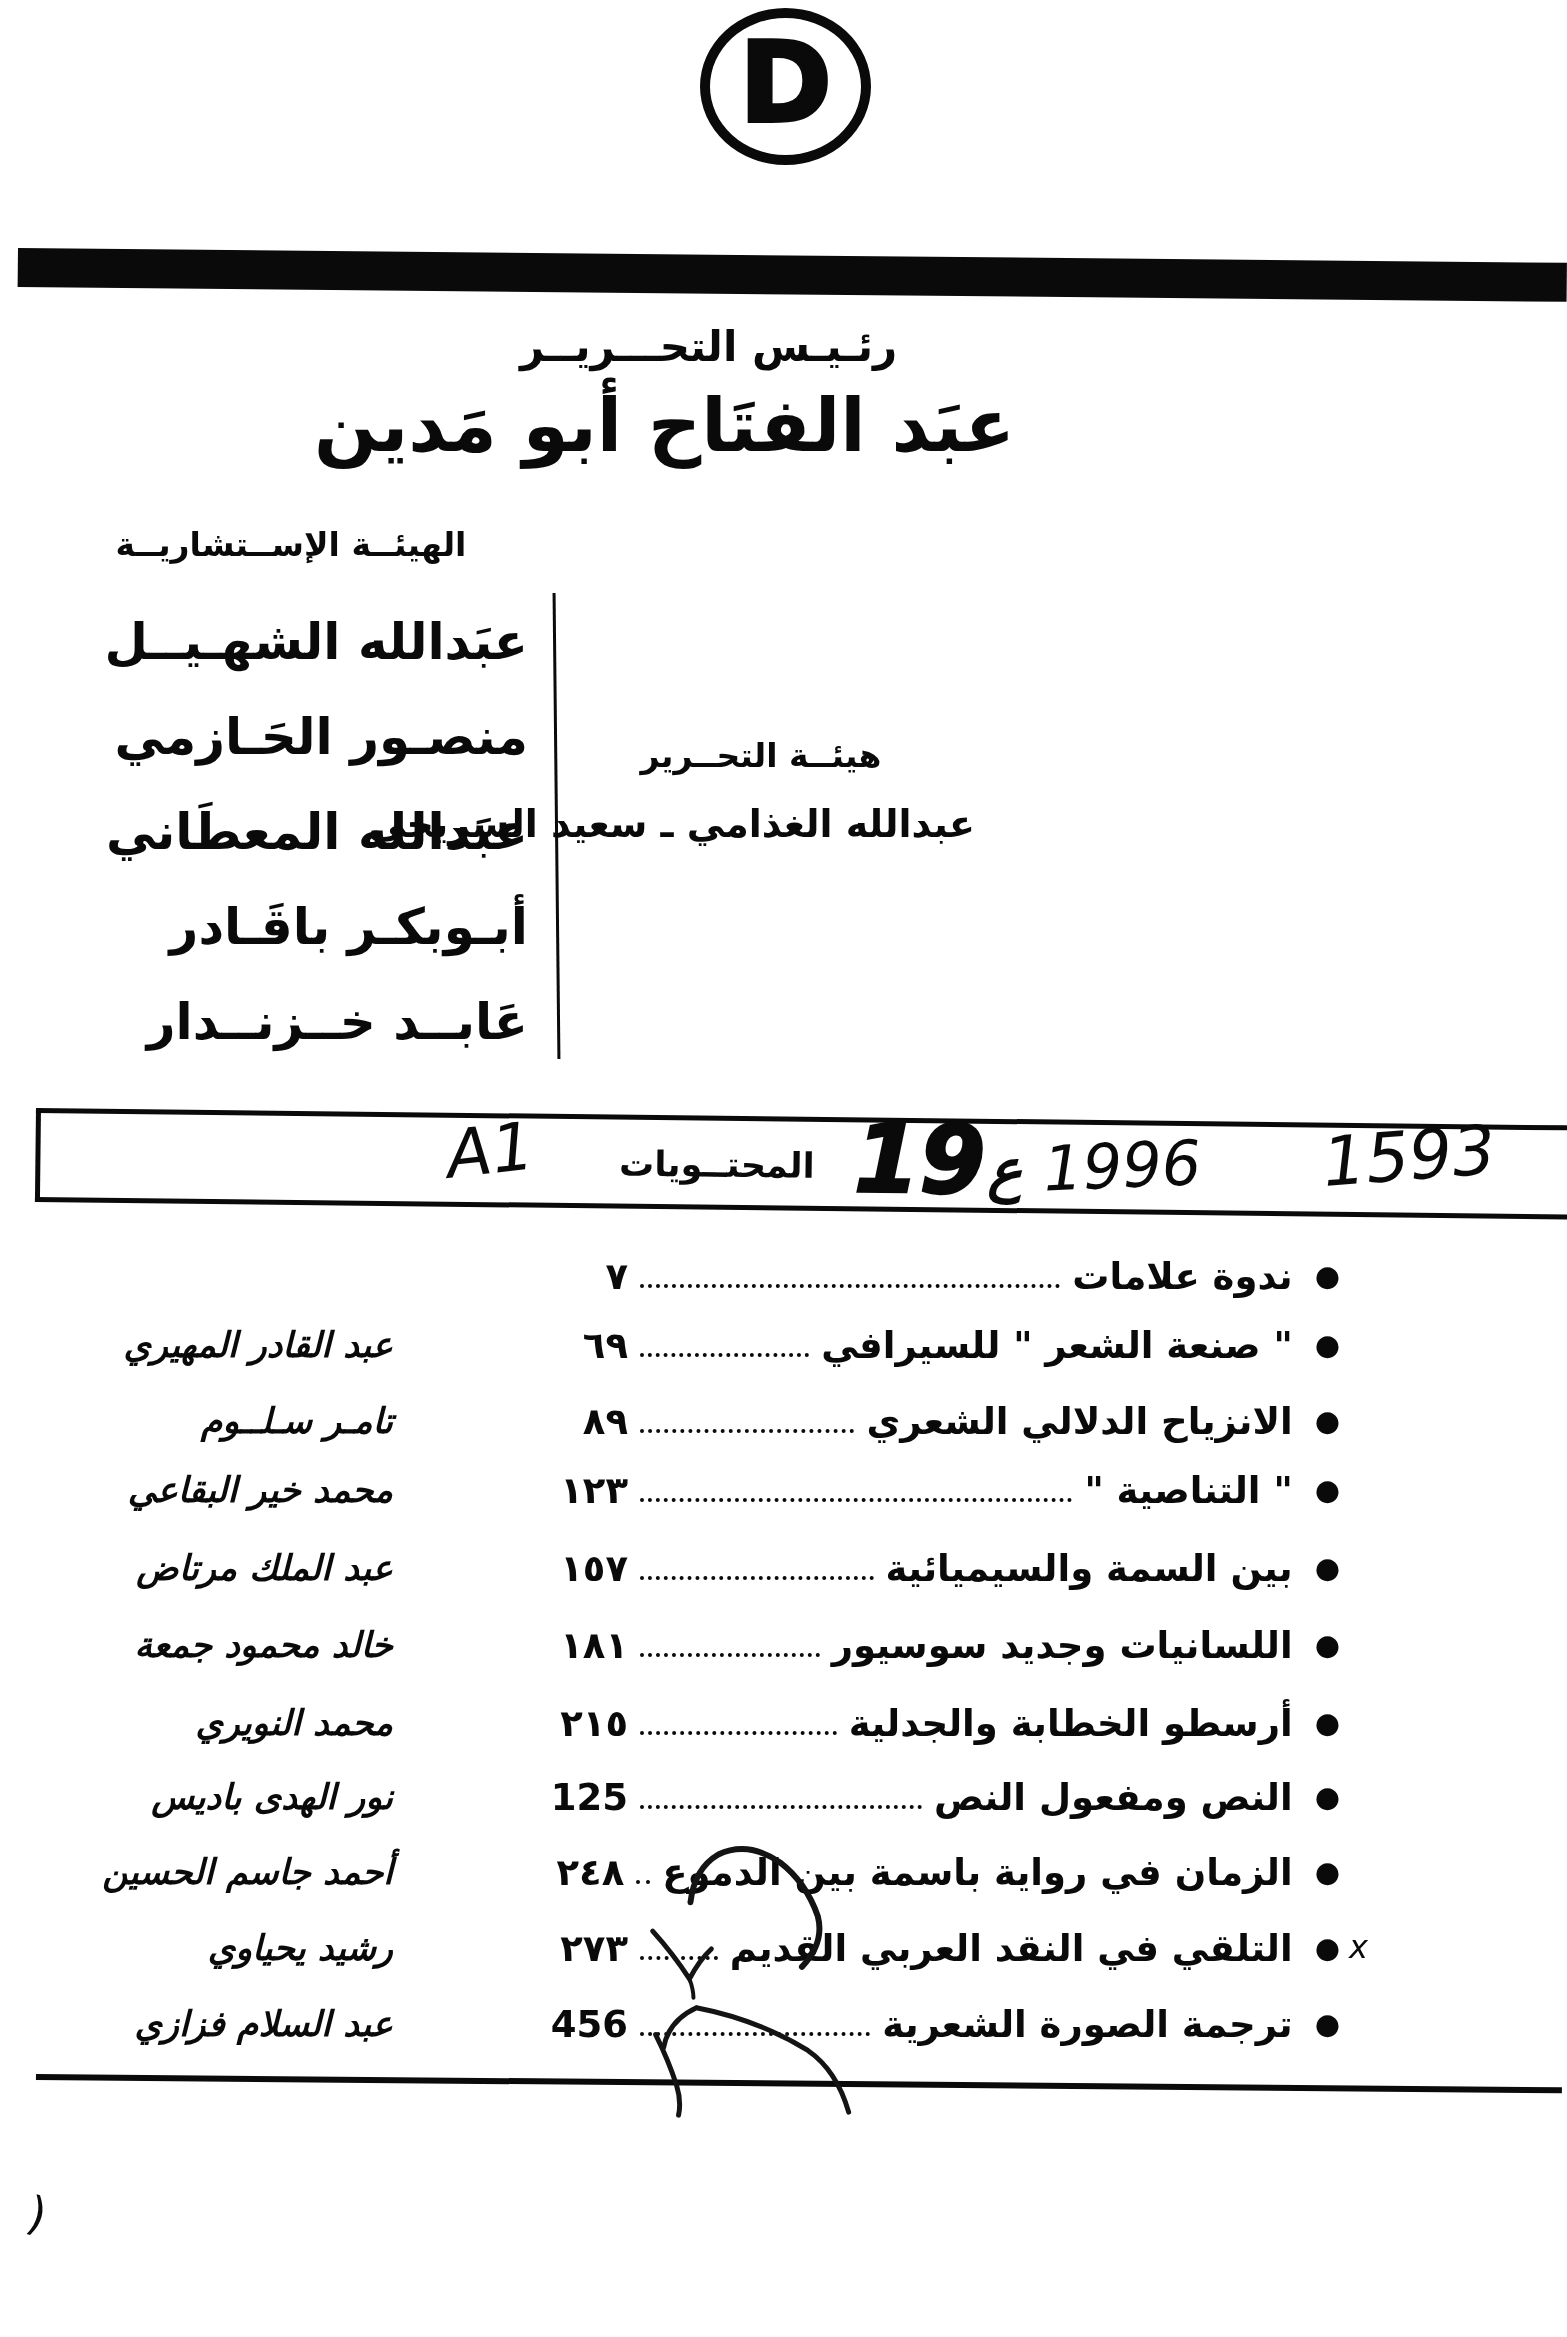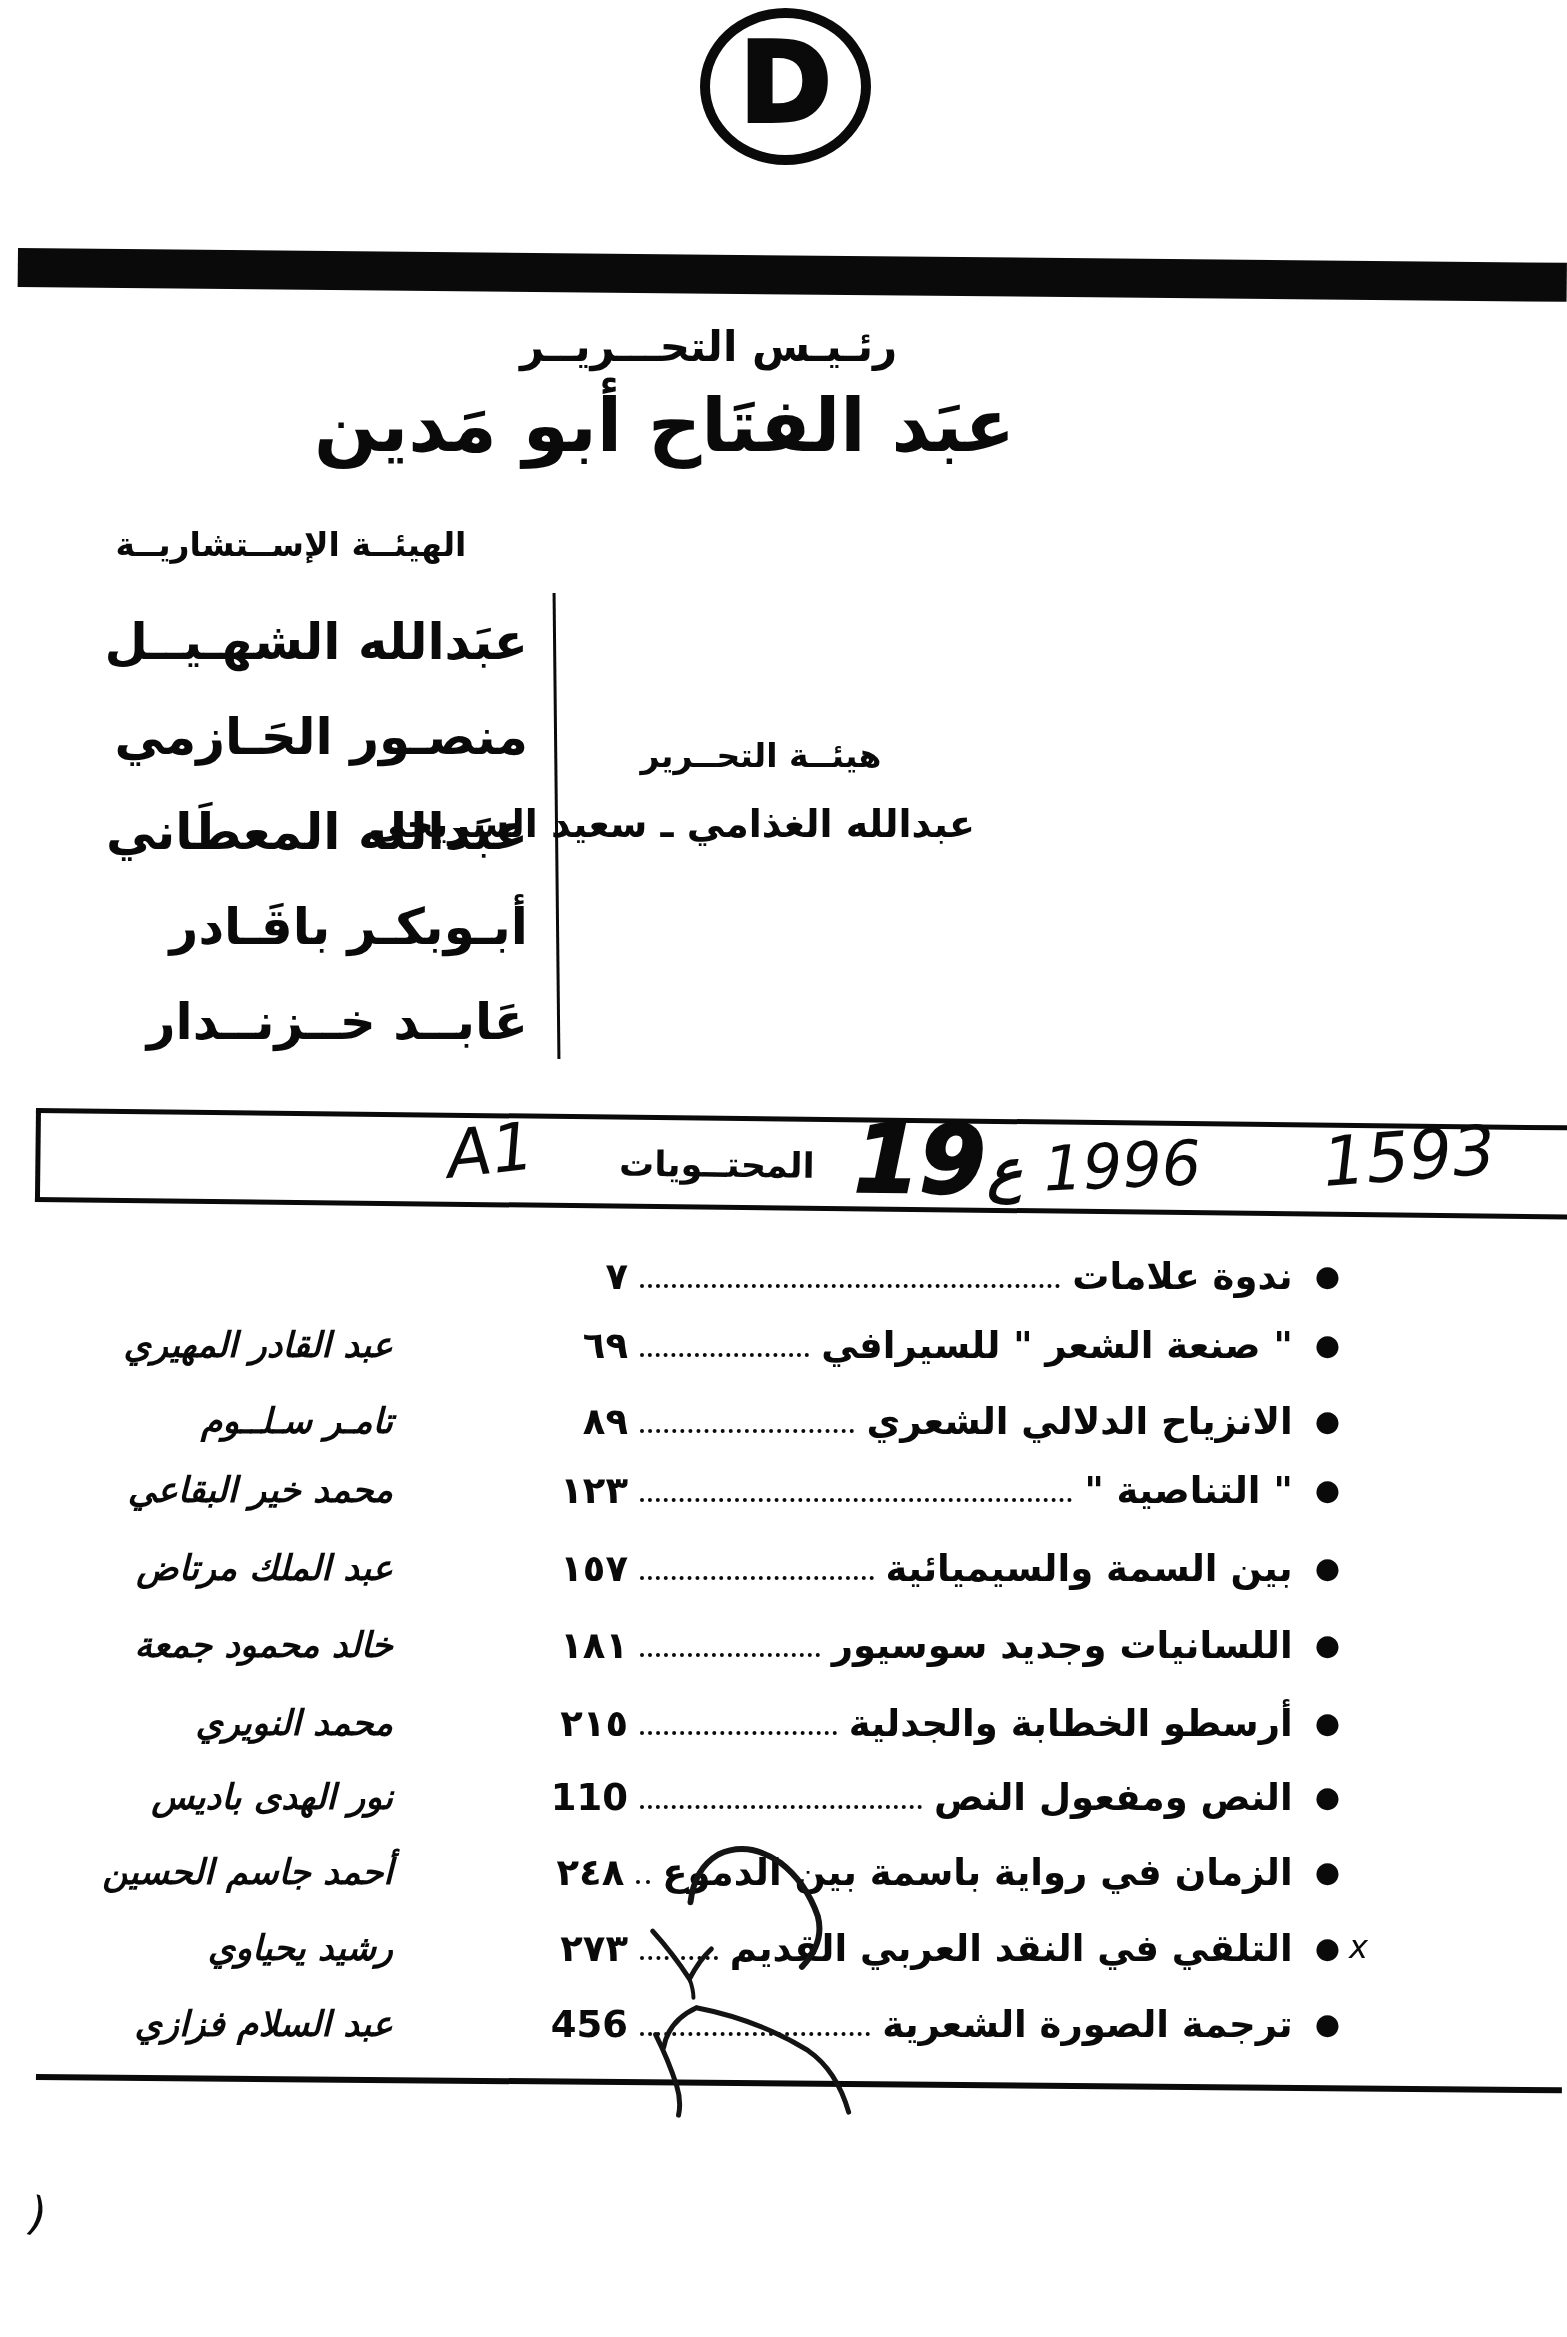--- a/index.html
+++ b/index.html
@@ -178,21 +178,21 @@
       <span class="leader"></span>
       <span class="page-num">٢١٥</span>
     </div>
   </div>
   <div class="abs toc-row" style="top:1761px">
     <span class="author">نور الهدى باديس</span>
     <div class="row-main">
       <span class="bullet">●</span>
       <span class="toc-title">النص ومفعول النص</span>
       <span class="leader"></span>
-      <span class="page-num">110</span>
+      <span class="page-num">125</span>
     </div>
   </div>
   <div class="abs toc-row" style="top:1836px">
     <span class="author">أحمد جاسم الحسين</span>
     <div class="row-main">
       <span class="bullet">●</span>
       <span class="toc-title">الزمان في رواية باسمة بين الدموع</span>
       <span class="leader"></span>
       <span class="page-num">٢٤٨</span>
     </div>

